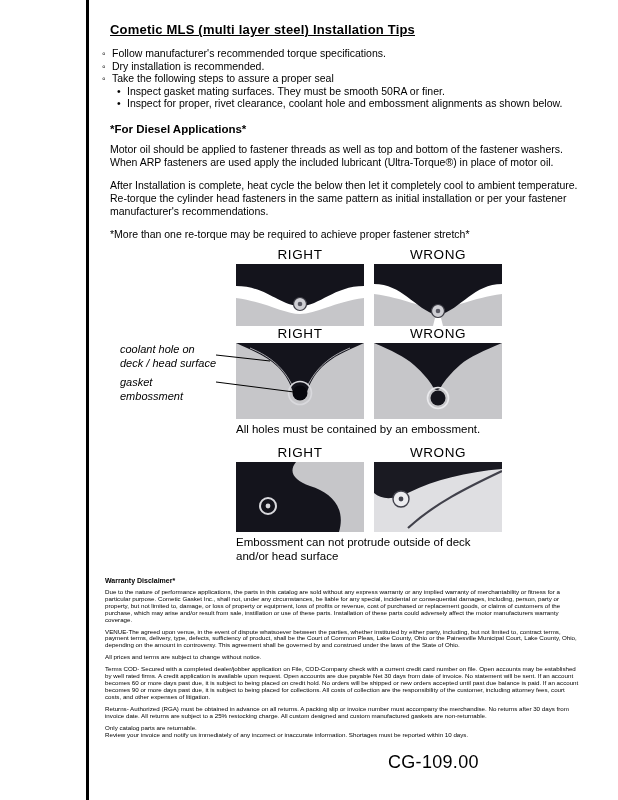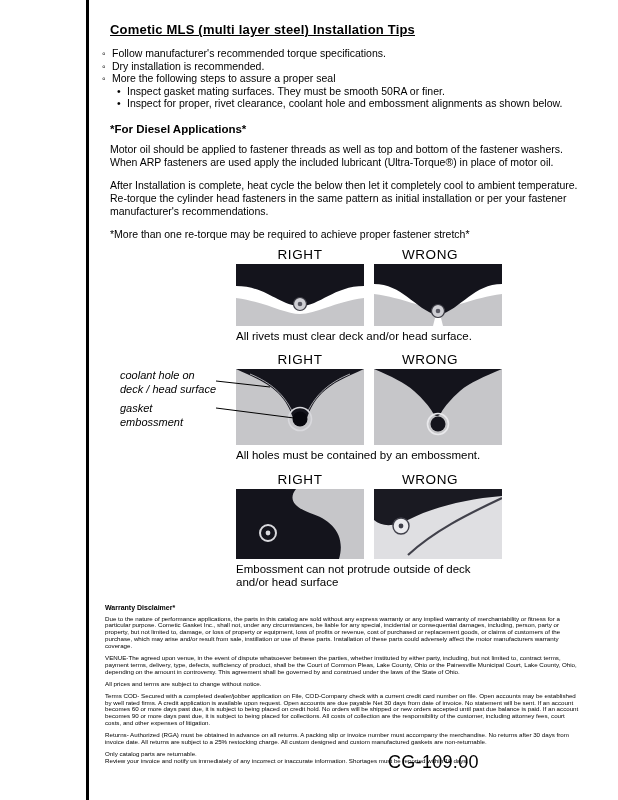--- a/index.html
+++ b/index.html
@@ -22,21 +22,21 @@
   .tips { font-size: 10.5px; line-height: 12.5px; }
   .tip { display: flex; }
   .marker { display: inline-block; width: 10px; flex: 0 0 10px; text-align: left; }
   .subtips { margin-left: 15px; }
   .diesel-heading { font-size: 11.5px; font-weight: bold; margin: 13px 0 8px 8px; }
   .para { font-size: 10.5px; line-height: 13px; margin: 0 0 10px 8px; width: 470px; }
   .note { margin-top: 1px; margin-bottom: 4px; }
 
   .diagrams { position: relative; margin-left: 134px; width: 266px; margin-top: 6px; }
   .drow { position: relative; }
-  .dlabels { display: flex; gap: 2px; height: 16px; }
+  .dlabels { display: flex; gap: 10px; height: 16px; }
   .dlabel { width: 128px; text-align: center; font-size: 13.5px; letter-spacing: 0.6px; }
   .dpanels { display: flex; gap: 10px; margin-top: 1px; }
   .panel { width: 128px; display: block; }
   .dcaption { font-size: 11.5px; line-height: 13.5px; margin-top: 4px; margin-bottom: 9px; }
   .side-label {
     position: absolute; left: -116px; width: 96px;
     font-size: 11px; line-height: 14px; font-style: italic;
   }
   .sl-coolant { top: 16px; }
   .sl-emboss  { top: 49px; }
@@ -62,21 +62,21 @@
       <div class="tip">
         <span class="marker">◦</span>
         <span>Follow manufacturer's recommended torque specifications.</span>
       </div>
       <div class="tip">
         <span class="marker">◦</span>
         <span>Dry installation is recommended.</span>
       </div>
       <div class="tip">
         <span class="marker">◦</span>
-        <span>More the following steps to assure a proper seal</span>
+        <span>Take the following steps to assure a proper seal</span>
       </div>
       <div class="subtips">
         <div class="tip">
           <span class="marker">•</span>
           <span>Inspect gasket mating surfaces.  They must be smooth 50RA or finer.</span>
         </div>
         <div class="tip">
           <span class="marker">•</span>
           <span>Inspect for proper, rivet clearance, coolant hole and embossment alignments as shown below.</span>
         </div>
@@ -105,21 +105,20 @@
           </svg>
           <svg class="panel" viewBox="0 0 128 62">
             <rect width="128" height="62" fill="#ffffff"></rect>
             <path d="M0,30 C30,34 48,44 64,45 C80,44 98,34 128,30 L128,62 L0,62 Z" fill="#c6c6c9"></path>
             <path d="M0,0 L128,0 L128,20 C100,20 88,44 64,52 C40,44 28,20 0,20 Z" fill="#14141c"></path>
             <circle cx="64" cy="47" r="6.5" fill="#cfcfd4" stroke="#3a3a42" stroke-width="1.2"></circle>
             <circle cx="64" cy="47" r="2.3" fill="#5a5a64"></circle>
             <path d="M61,54 L67,54 L69,62 L59,62 Z" fill="#ffffff"></path>
           </svg>
         </div>
-        <div class="dcaption">All rivets must clear deck and/or head surface.</div>
       </div>
 
       <div class="drow">
         <div class="dlabels">
           <div class="dlabel">RIGHT</div>
           <div class="dlabel">WRONG</div>
         </div>
         <div class="side-label sl-coolant">coolant hole on deck / head surface</div>
         <div class="side-label sl-emboss">gasket embossment</div>
         <svg class="pointers" viewBox="0 0 310 110">

